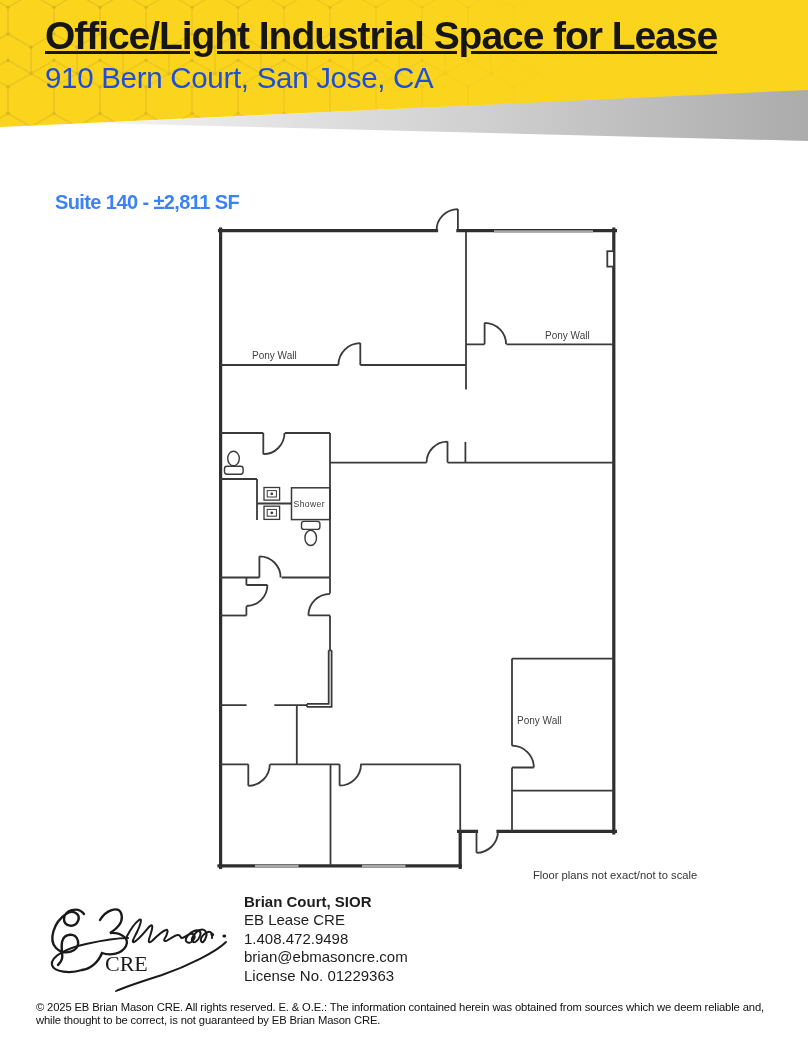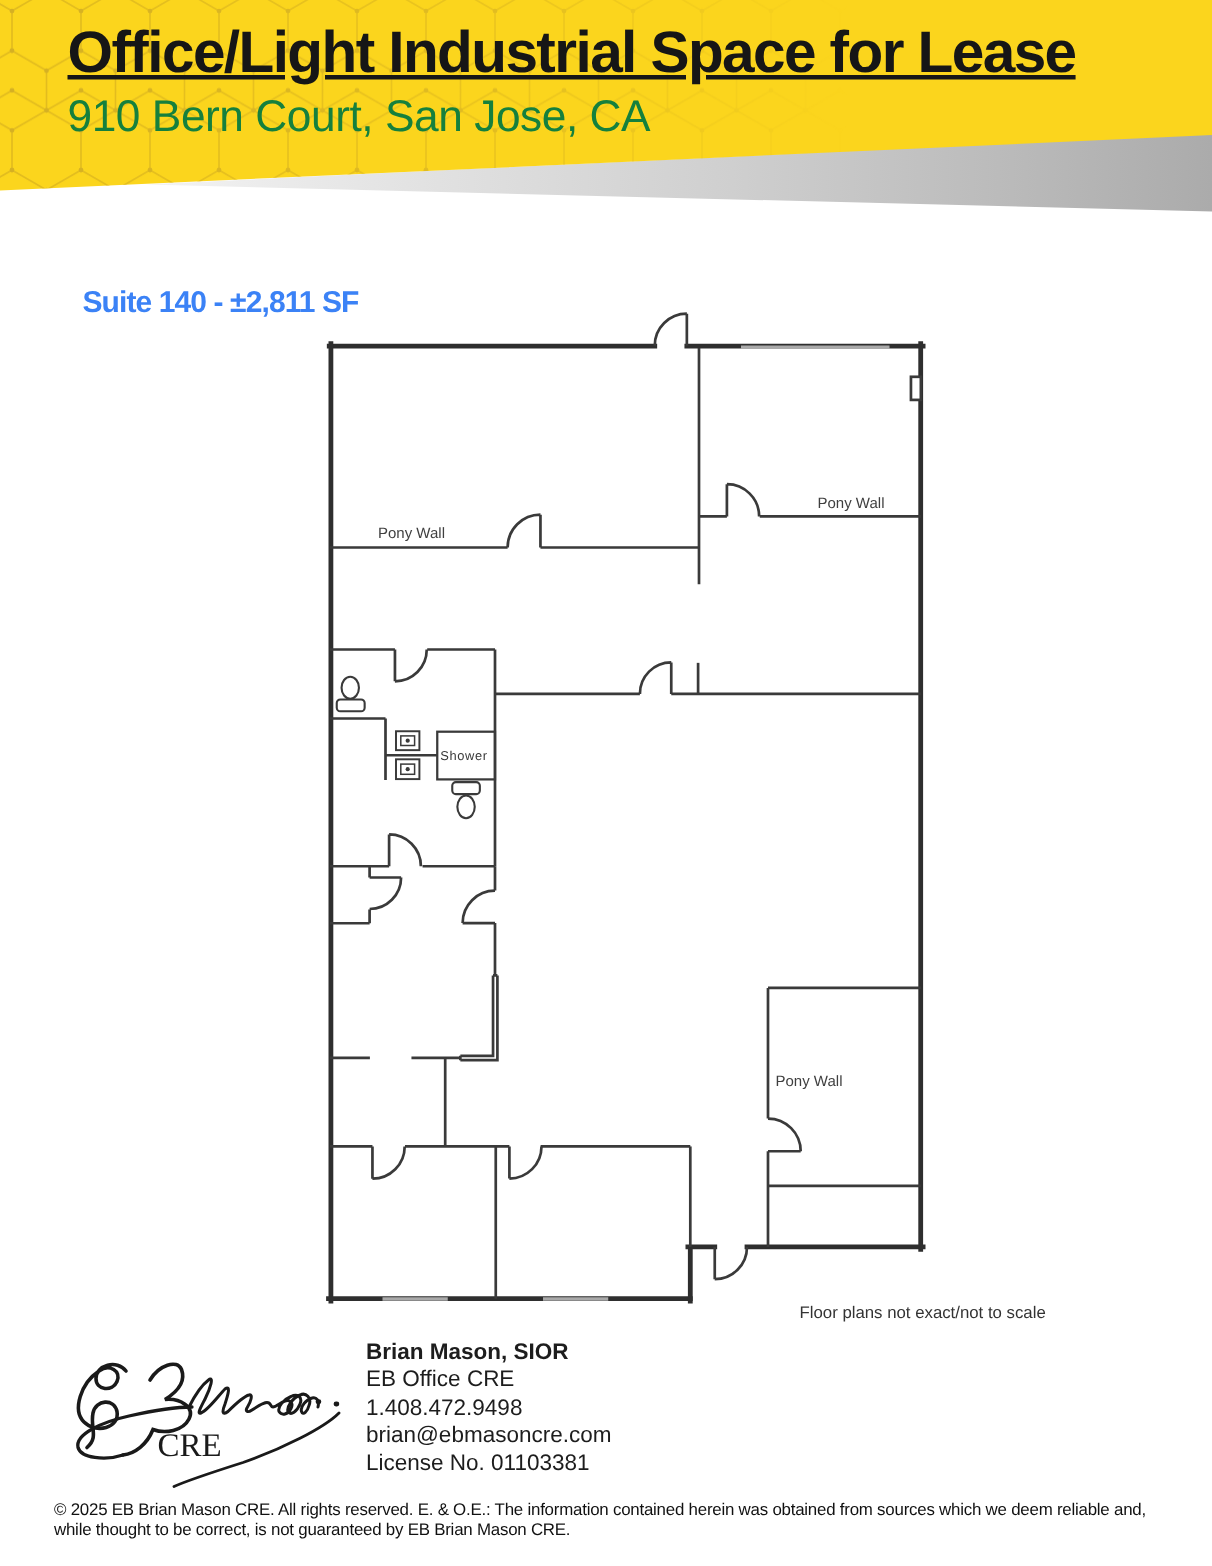--- a/index.html
+++ b/index.html
@@ -49,21 +49,21 @@
 
   <polygon points="0,0 808,0 808,90 0,127" fill="#fbd51d"></polygon>
 
   <g mask="url(#hexmask)">
     <polygon points="0,0 808,0 808,90 0,127" fill="url(#hexpat)" opacity="0.8"></polygon>
   </g>
 </svg>
 
 <div class="abs" style="left:45px;top:14px;font-size:39px;font-weight:bold;color:#161616;letter-spacing:-1.05px;text-decoration:underline;">Office/Light Industrial Space for Lease</div>
 
-<div class="abs" style="left:45px;top:61px;font-size:29.5px;color:#15803d;letter-spacing:-0.3px;">910 Bern Court, San Jose, CA</div>
+<div class="abs" style="left:45px;top:61px;font-size:29.5px;color:#1d4ed8;letter-spacing:-0.3px;">910 Bern Court, San Jose, CA</div>
 
 <div class="abs" style="left:55px;top:191px;font-size:20px;font-weight:bold;color:#3b82f6;letter-spacing:-0.6px;">Suite 140 - ±2,811 SF</div>
 
 <svg class="abs" style="left:0;top:0" width="808" height="1044" viewBox="0 0 808 1044" fill="none">
   <g stroke="#2e2e2e" stroke-width="3.2" stroke-linecap="square">
 
     <path d="M219.5,230.7 H436.5 M457.9,230.7 H615.4"></path>
 
     <path d="M220.6,229.1 V867.4"></path>
 
@@ -202,23 +202,23 @@
 
     <path d="M172,44.5 L172.6,44.5 M184,46 L184.6,46" stroke-width="3.2"></path>
 
     <path d="M186,52 C176,62 148,76 122,85 C100,92 85,97 76,101" stroke-width="1.9"></path>
   </g>
 
   <text x="65" y="80.5" font-size="22" font-family="Liberation Serif,serif" fill="#1a1a1a">CRE</text>
 </svg>
 
 <div class="abs" style="left:244px;top:892.5px;font-size:15px;line-height:18.5px;color:#1d1d1d;">
-  <div style="font-weight:bold;">Brian Mason, SIOR</div>
-  <div>EB Office CRE</div>
+  <div style="font-weight:bold;">Brian Court, SIOR</div>
+  <div>EB Lease CRE</div>
   <div>1.408.472.9498</div>
   <div>brian@ebmasoncre.com</div>
-  <div>License No. 01103381</div>
+  <div>License No. 01229363</div>
 </div>
 
 <div class="abs" style="left:36px;top:1001px;font-size:11.25px;line-height:12.9px;color:#111;letter-spacing:-0.15px;">
   © 2025 EB Brian Mason CRE. All rights reserved. E. &amp; O.E.: The information contained herein was obtained from sources which we deem reliable and,<br>
   while thought to be correct, is not guaranteed by EB Brian Mason CRE.
 </div>
 
 </body></html>

